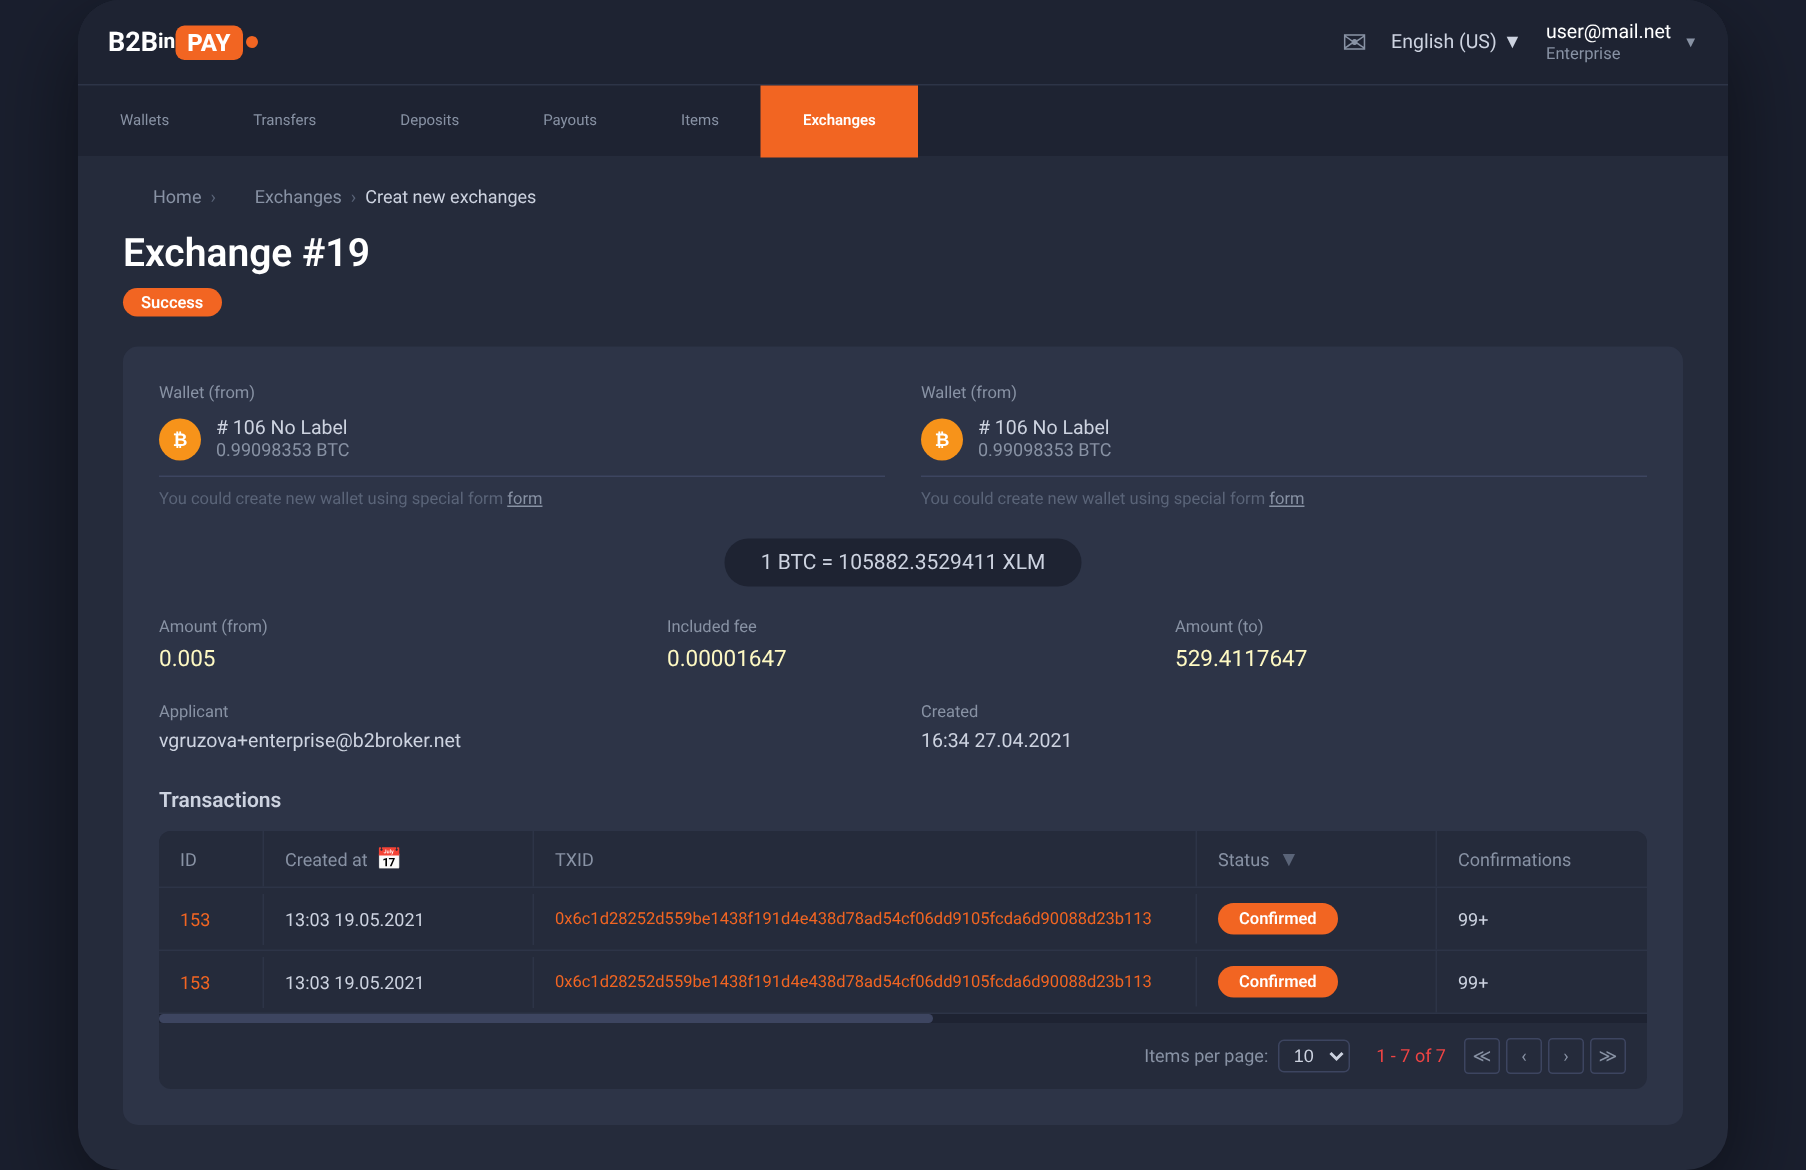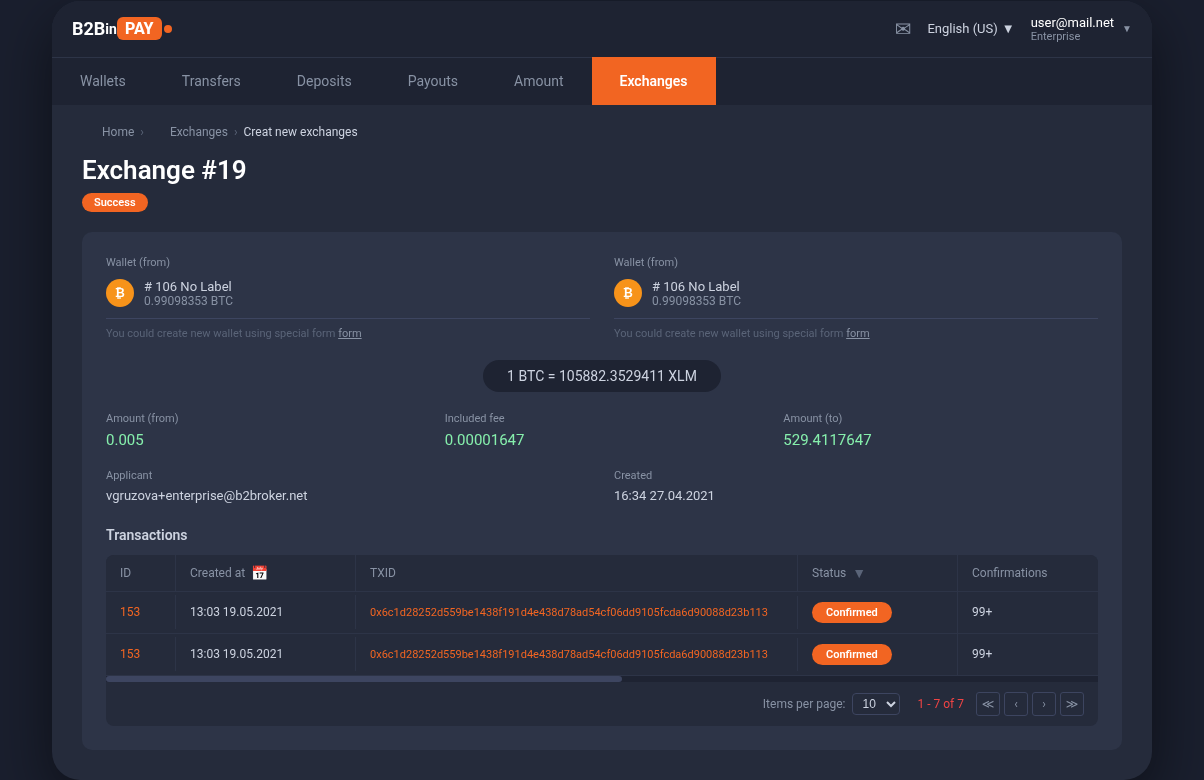--- a/index.html
+++ b/index.html
@@ -87,21 +87,21 @@
       align-items: center;
       border-top: 1px solid #2d3447;
       height: 48px;
     }
     .nav-tab {
       padding: 0 28px;
       height: 48px;
       display: flex;
       align-items: center;
       color: #8892a4;
-      font-size: 14px;
+      font-size: 10px;
       cursor: pointer;
       white-space: nowrap;
     }
     .nav-tab.active {
       background: #f26522;
       color: #fff;
       font-weight: 600;
     }
 
     
@@ -204,21 +204,21 @@
       margin-bottom: 20px;
     }
     .amount-field label {
       font-size: 11px;
       color: #8892a4;
       display: block;
       margin-bottom: 6px;
     }
     .amount-field .value {
       font-size: 15px;
-      color: #86efac;
+      color: #fef9c3;
     }
 
     
     .meta-row {
       display: grid;
       grid-template-columns: 1fr 1fr;
       gap: 24px;
       margin-bottom: 24px;
     }
     .meta-field label {
@@ -366,21 +366,21 @@
         <span class="chevron-down">▼</span>
       </div>
     </div>
   </div>
 
   <div class="nav-tabs">
     <div class="nav-tab">Wallets</div>
     <div class="nav-tab">Transfers</div>
     <div class="nav-tab">Deposits</div>
     <div class="nav-tab">Payouts</div>
-    <div class="nav-tab">Amount</div>
+    <div class="nav-tab">Items</div>
     <div class="nav-tab active">Exchanges</div>
   </div>
 
   <div class="main-content">
     
     <div class="breadcrumb">
       <span class="breadcrumb-link">Home</span>
       <span class="breadcrumb-sep">›</span>
       <span class="breadcrumb-link">Exchanges</span>
       <span class="breadcrumb-sep">›</span>

